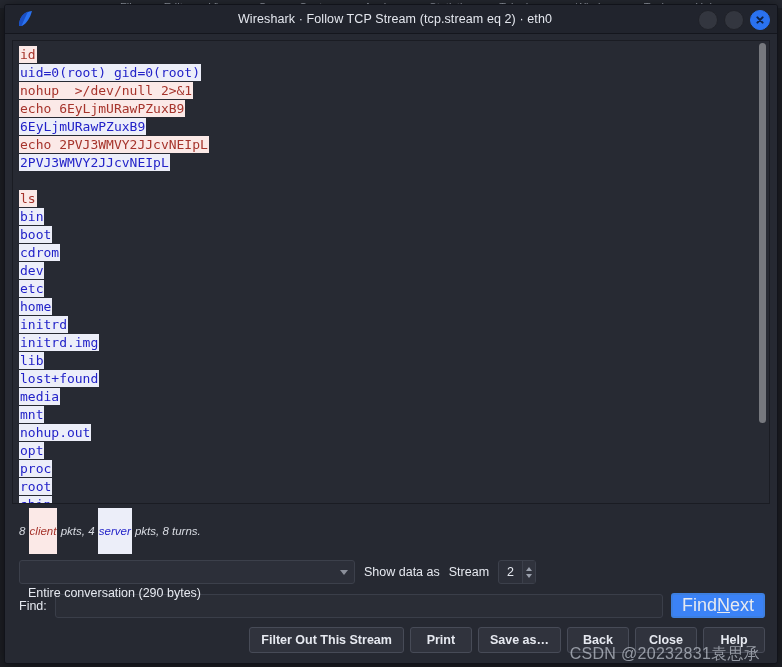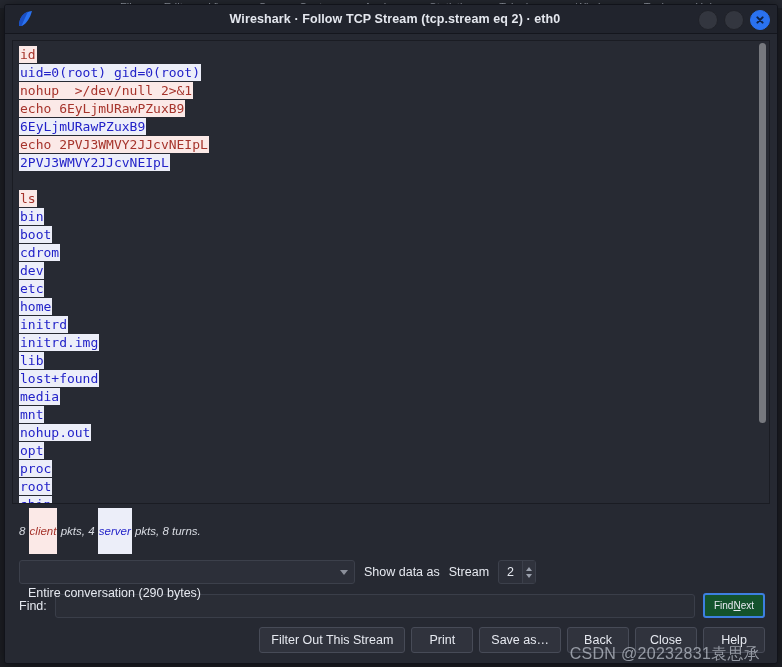--- a/index.html
+++ b/index.html
@@ -84,21 +84,21 @@
     margin-left: 8px;
     position: relative;
     flex: 0 0 26px;
   }
   #title-text {
     position: absolute;
     left: 8px; right: 0;
     text-align: center;
     color: #e4e7ee;
     font-size: 12.5px;
-    font-weight: bold;
+    font-weight: normal;
     letter-spacing: 0.1px;
     pointer-events: none;
   }
   #win-controls {
     position: absolute;
     right: 7px;
     top: 5px;
     display: flex;
     gap: 6px;
   }
@@ -292,25 +292,25 @@
     border-radius: 3px;
     color: #e6e9f0;
     font-size: 12.5px;
     padding: 0 6px;
     box-sizing: border-box;
     outline: none;
     font-family: "Liberation Sans", sans-serif;
   }
   #find-next-btn {
     height: 25px;
-    background: #14532d;
+    background: #3b82f6;
     border: 2px solid #3d7fe0;
     border-radius: 3px;
     color: #e6e9f0;
-    font-size: 10px;
+    font-size: 18px;
     padding: 0 9px;
     box-sizing: border-box;
     display: flex;
     align-items: center;
     font-family: "Liberation Sans", sans-serif;
   }
   .mnem { text-decoration: underline; }
 
   
   #button-row {
@@ -329,20 +329,21 @@
     border-radius: 3px;
     color: #e6e9f0;
     font-size: 12.5px;
     padding: 0 11px;
     box-sizing: border-box;
     display: flex;
     align-items: center;
     justify-content: center;
     white-space: nowrap;
     font-family: "Liberation Sans", sans-serif;
+    font-weight: bold;
   }
 
   
   #watermark {
     position: absolute;
     right: 22px;
     bottom: 2px;
     color: rgba(190,195,205,0.72);
     font-size: 16px;
     letter-spacing: 0.3px;

